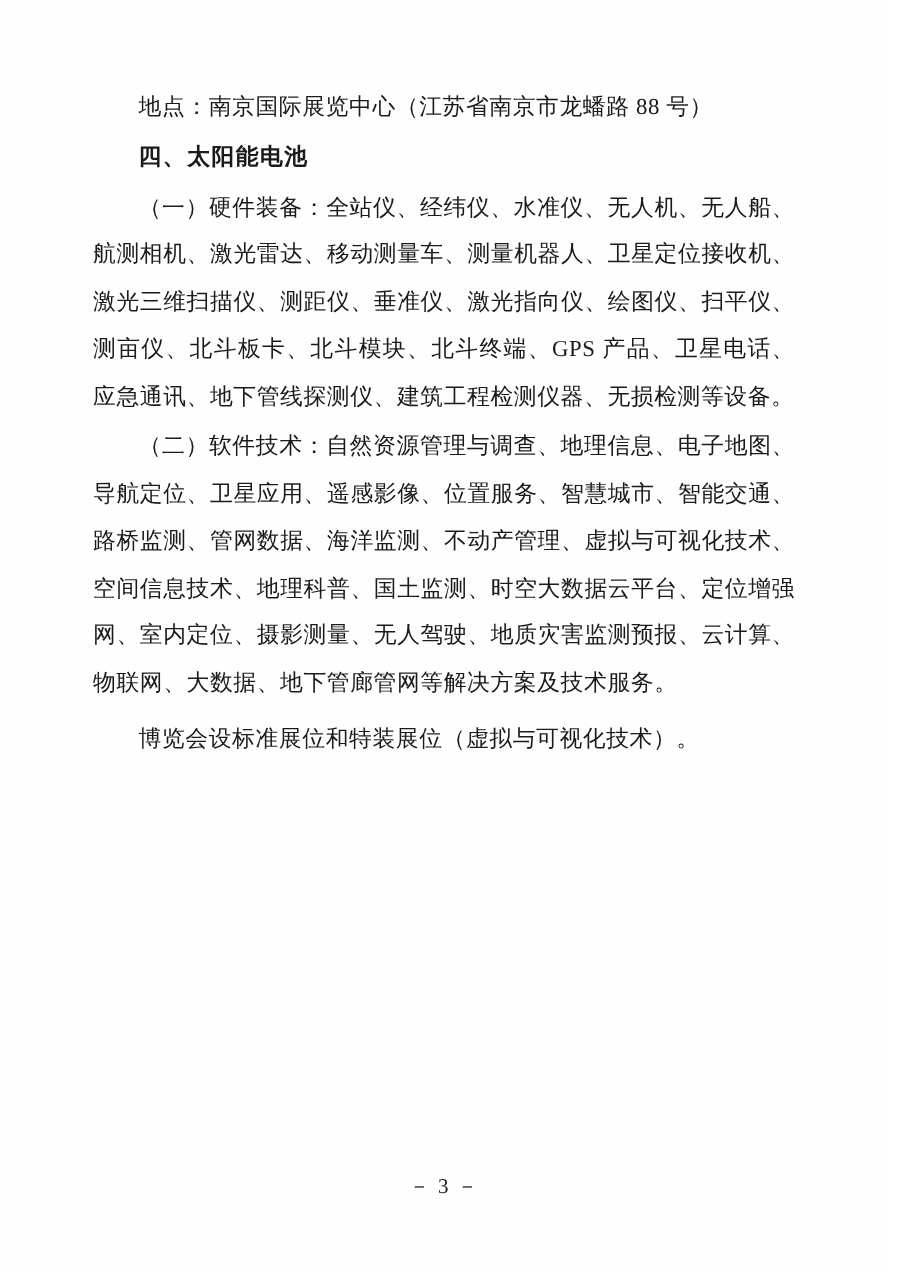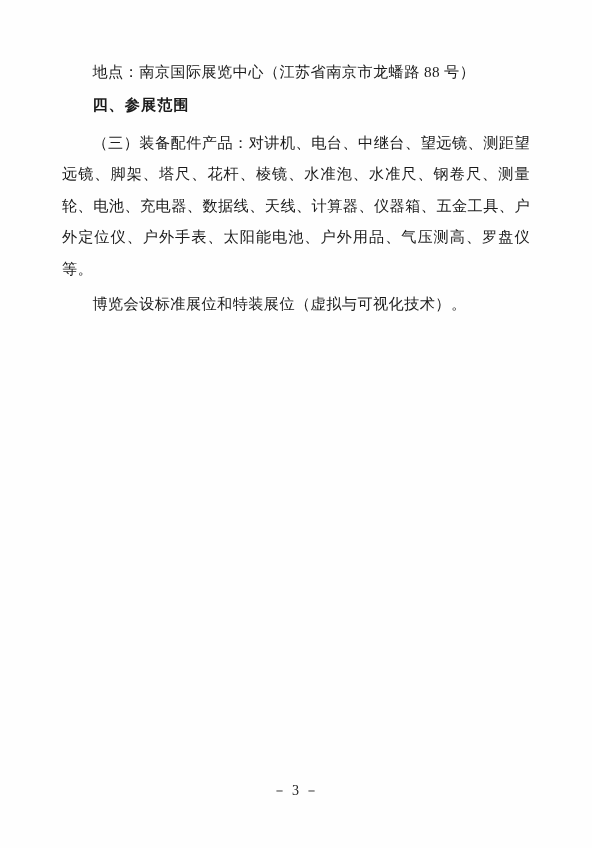--- a/index.html
+++ b/index.html
@@ -59,28 +59,29 @@
 </head>
 <body>
 
 <div class="page">
 
   <div class="doc-body">
 
     <p class="para">地点：南京国际展览中心（江苏省南京市龙蟠路 88 号）</p>
     <div class="block-gap"></div>
 
-    <p class="heading">四、参展范围</p>
+    <p class="heading">四、太阳能电池</p>
     <div class="block-gap"></div>
 
+    <p class="para">（一）硬件装备：全站仪、经纬仪、水准仪、无人机、无人船、航测相机、激光雷达、移动测量车、测量机器人、卫星定位接收机、激光三维扫描仪、测距仪、垂准仪、激光指向仪、绘图仪、扫平仪、测亩仪、北斗板卡、北斗模块、北斗终端、GPS 产品、卫星电话、应急通讯、地下管线探测仪、建筑工程检测仪器、无损检测等设备。</p>
     <div class="block-gap"></div>
 
+    <p class="para">（二）软件技术：自然资源管理与调查、地理信息、电子地图、导航定位、卫星应用、遥感影像、位置服务、智慧城市、智能交通、路桥监测、管网数据、海洋监测、不动产管理、虚拟与可视化技术、空间信息技术、地理科普、国土监测、时空大数据云平台、定位增强网、室内定位、摄影测量、无人驾驶、地质灾害监测预报、云计算、物联网、大数据、地下管廊管网等解决方案及技术服务。</p>
     <div class="block-gap"></div>
 
-    <p class="para">（三）装备配件产品：对讲机、电台、中继台、望远镜、测距望远镜、脚架、塔尺、花杆、棱镜、水准泡、水准尺、钢卷尺、测量轮、电池、充电器、数据线、天线、计算器、仪器箱、五金工具、户外定位仪、户外手表、太阳能电池、户外用品、气压测高、罗盘仪等。</p>
     <div class="block-gap"></div>
 
     <div class="block-gap"></div>
 
     <p class="para">博览会设标准展位和特装展位（虚拟与可视化技术）。</p>
     <div class="block-gap"></div>
 
 
   </div>
 

